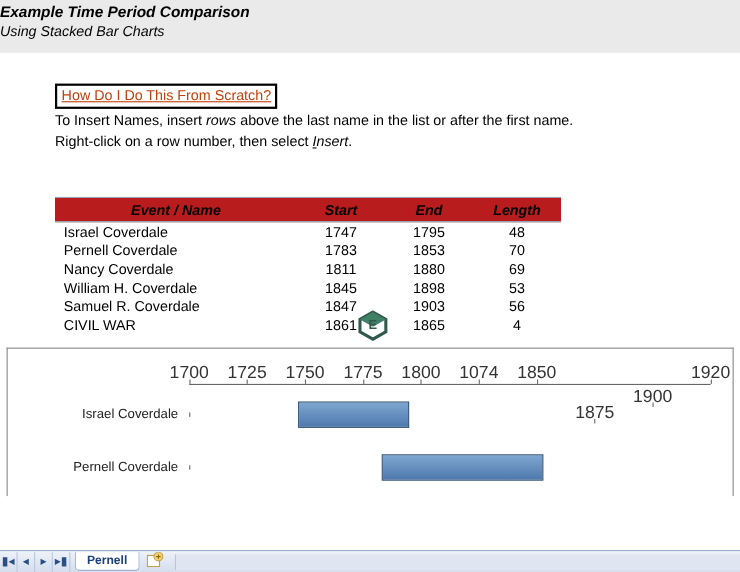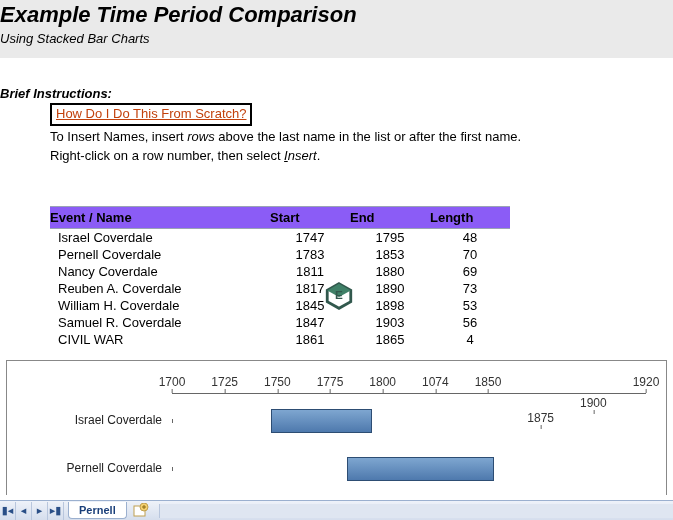--- a/index.html
+++ b/index.html
@@ -12,21 +12,21 @@
     height: 520px;
     overflow: hidden;
     position: relative;
     background: #fff;
   }
   .header {
     background: #eaeaea;
     padding: 2px 0 12px 0;
   }
   .title {
-    font-size: 22px;
+    font-size: 14px;
     font-weight: bold;
     font-style: italic;
     margin: 0 0 3px 0;
   }
   .subtitle {
     font-size: 13px;
     font-style: italic;
     margin: 0;
   }
   .main {
@@ -54,23 +54,24 @@
     line-height: 17px;
   }
   .instr .ital { font-style: italic; }
 
   .data-table {
     margin: 42px 0 0 50px;
     border-collapse: collapse;
     font-size: 13px;
   }
   .data-table th {
-    background: #8b5cf6;
+    background: #b91c1c;
+    font-style: italic;
     font-weight: bold;
-    text-align: left;
+    text-align: center;
     padding: 3px 0;
     border-top: 1px solid #9aa3b5;
     border-bottom: 1px solid #9aa3b5;
   }
   .data-table td {
     padding: 1px 8px;
     height: 17px;
     white-space: nowrap;
   }
   .col-name  { width: 220px; text-align: left; }
@@ -97,21 +98,21 @@
     position: absolute;
     left: 155px;
     right: 10px;
     top: 22px;
     height: 1px;
     background: #666;
   }
   .tick {
     position: absolute;
     top: 4px;
-    font-size: 12px;
+    font-size: 16px;
     color: #333;
     transform: translateX(-50%);
     text-align: center;
   }
   .tick::after {
     content: '';
     position: absolute;
     left: 50%;
     top: 14px;
     width: 1px;
@@ -206,21 +207,20 @@
 </style>
 </head>
 <body>
 
 <div class="header">
   <h1 class="title">Example Time Period Comparison</h1>
   <div class="subtitle">Using Stacked Bar Charts</div>
 </div>
 
 <div class="main">
-  <div class="brief">Brief Instructions:</div>
   <div class="link-row">
     <span class="scratch-link">How Do I Do This From Scratch?</span>
   </div>
   <div class="instr">
     <span>To Insert Names, insert </span><span class="ital">rows</span><span> above the last name in the list or after the first name.</span>
   </div>
   <div class="instr">
     <span>Right-click on a row number, then select </span><span class="ital"><u>I</u><span>nsert</span></span><span>.</span>
   </div>
 
@@ -244,26 +244,20 @@
           <td class="col-name">Pernell Coverdale</td>
           <td class="col-num">1783</td>
           <td class="col-num">1853</td>
           <td class="col-num">70</td>
         </tr>
         <tr>
           <td class="col-name">Nancy Coverdale</td>
           <td class="col-num">1811</td>
           <td class="col-num">1880</td>
           <td class="col-num">69</td>
-        </tr>
-        <tr>
-          <td class="col-name">Reuben A. Coverdale</td>
-          <td class="col-num">1817</td>
-          <td class="col-num">1890</td>
-          <td class="col-num">73</td>
         </tr>
         <tr>
           <td class="col-name">William H. Coverdale</td>
           <td class="col-num">1845</td>
           <td class="col-num">1898</td>
           <td class="col-num">53</td>
         </tr>
         <tr>
           <td class="col-name">Samuel R. Coverdale</td>
           <td class="col-num">1847</td>

